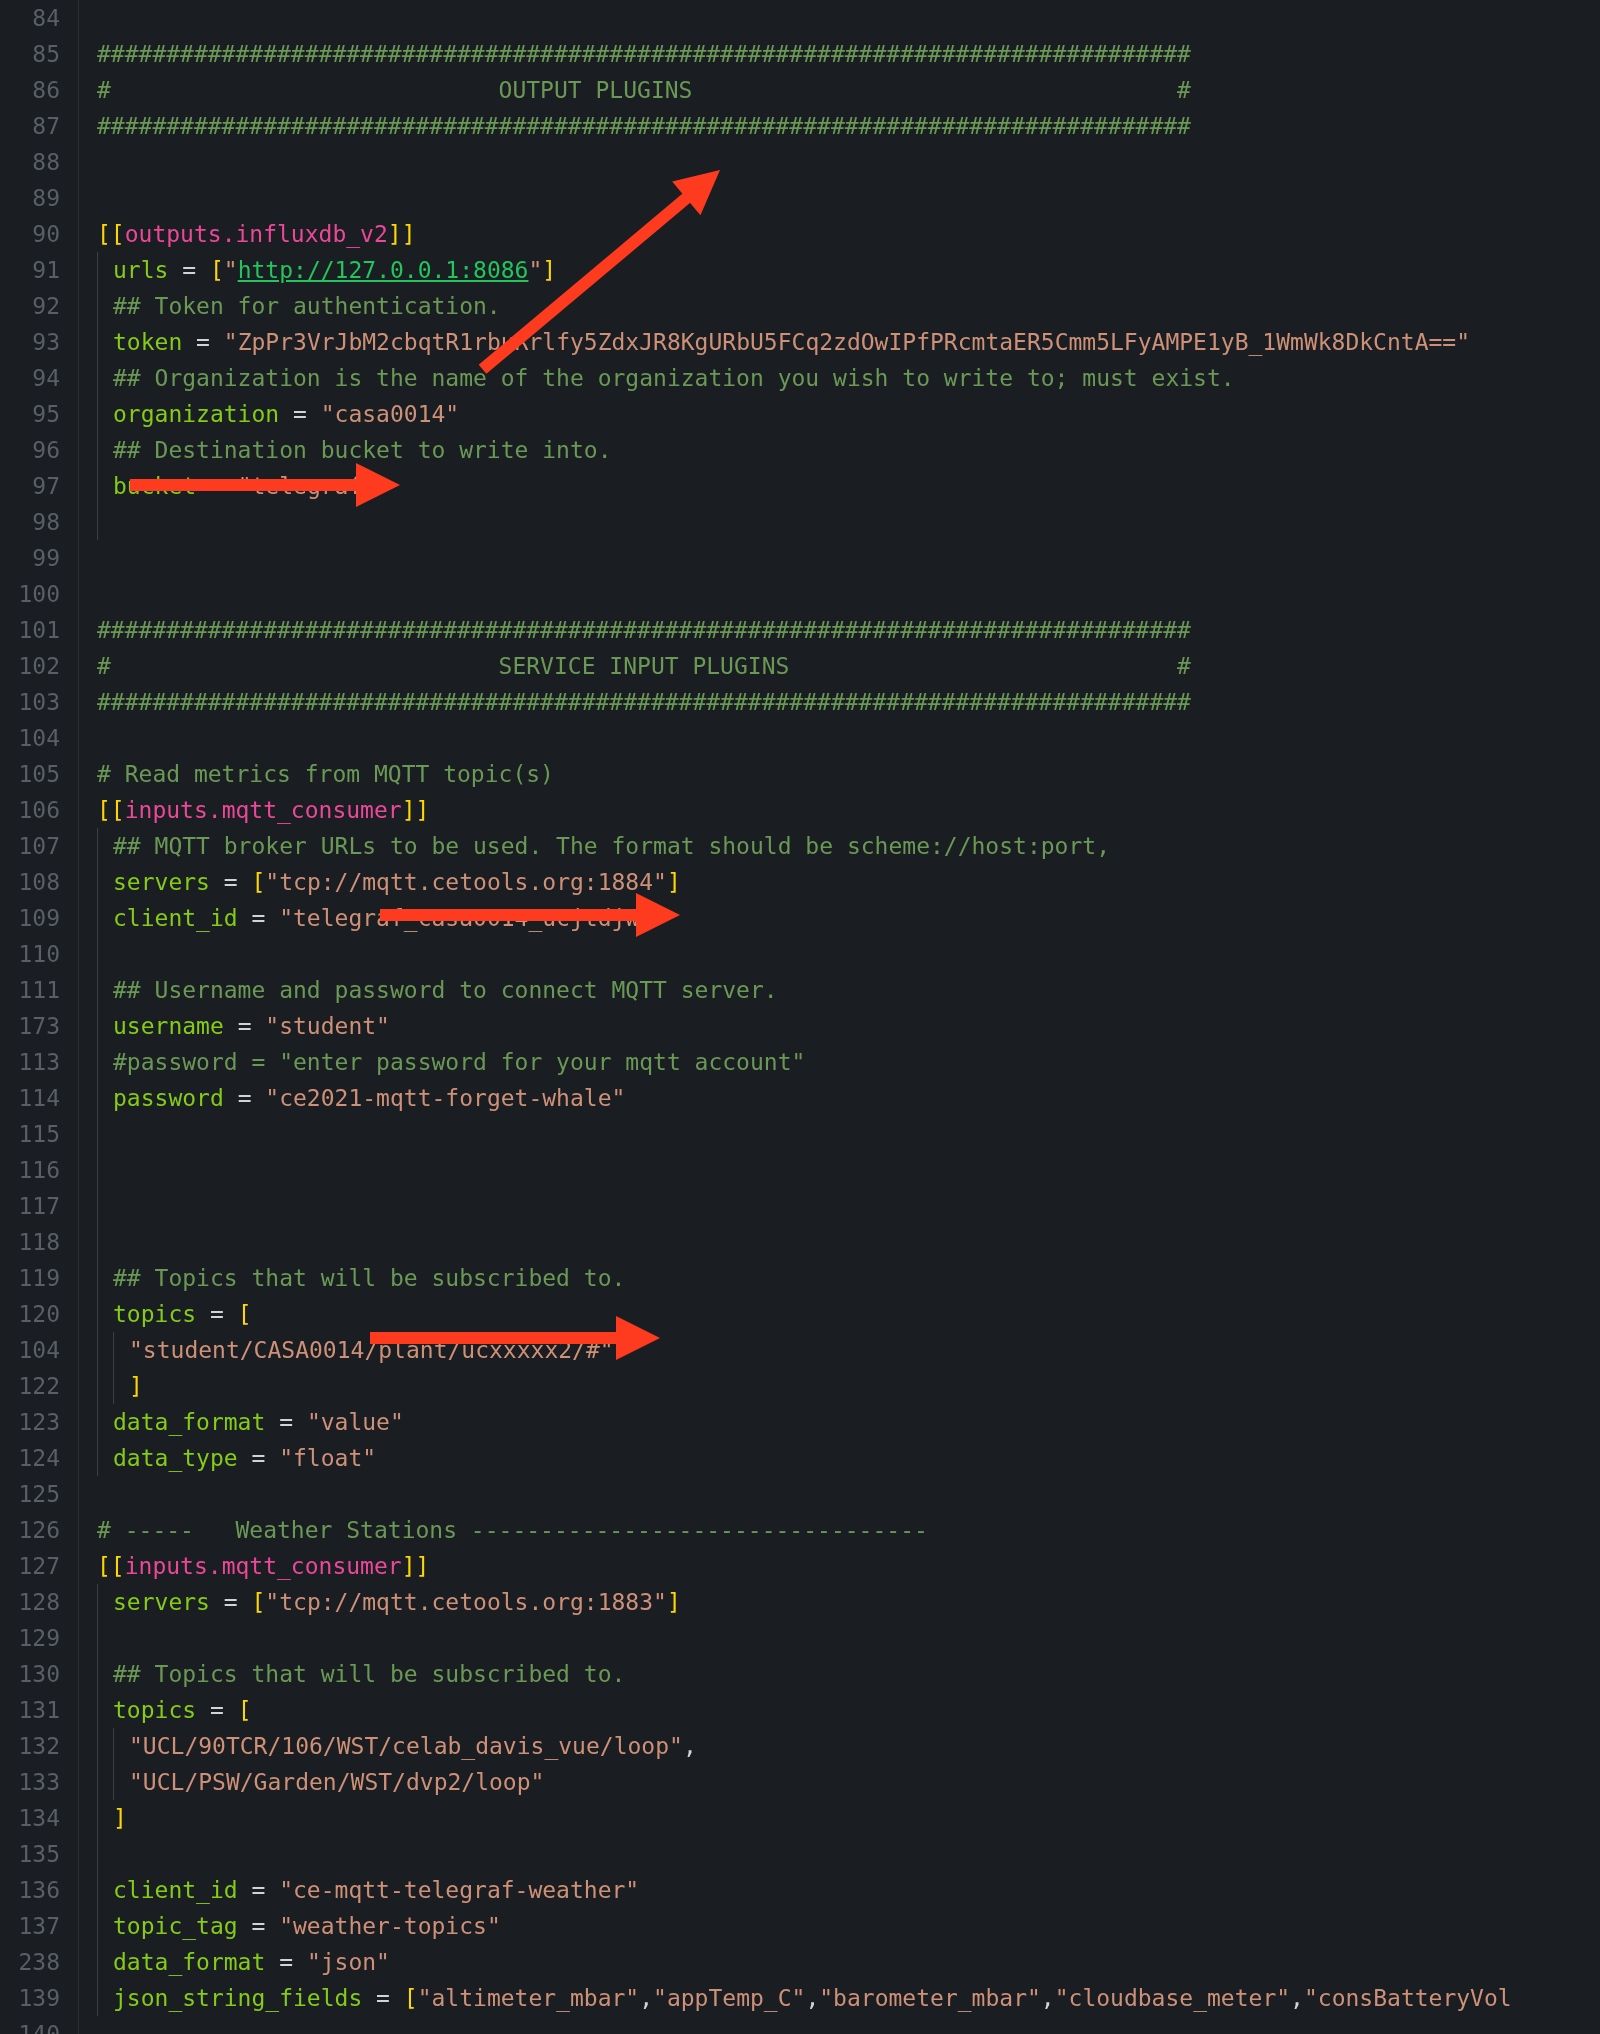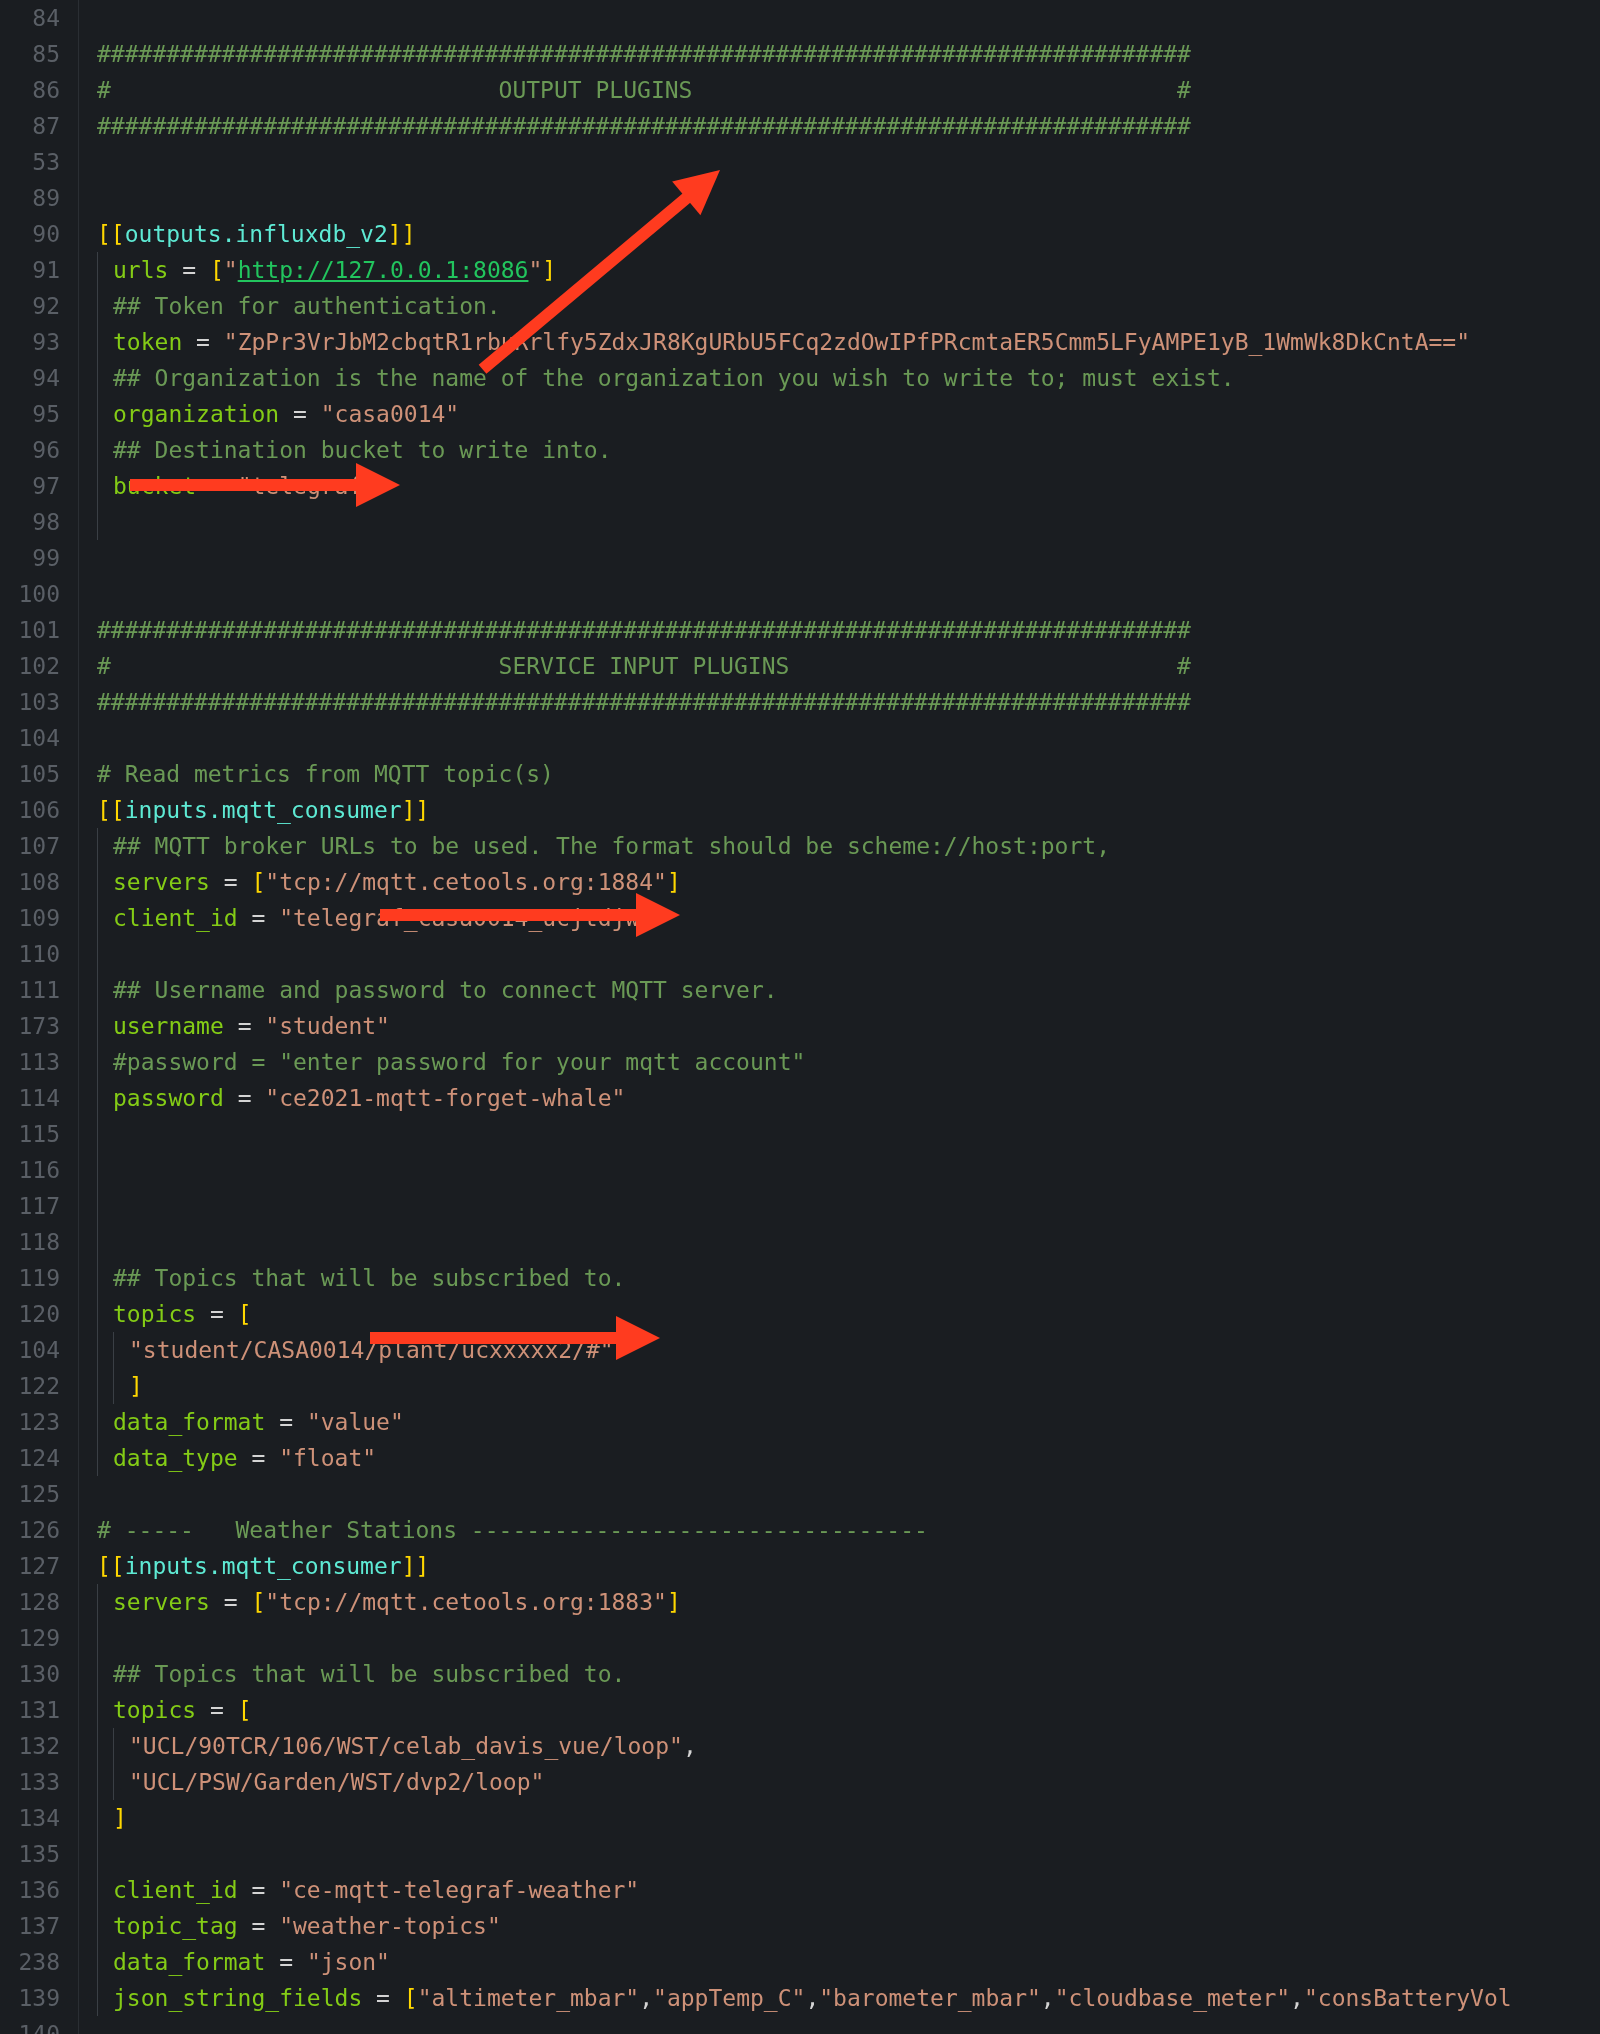--- a/index.html
+++ b/index.html
@@ -35,21 +35,21 @@
     border-left: 1px solid #2a2e33;
     white-space: pre;
     overflow: hidden;
   }
   .code .line { height: 36px; display: flex; align-items: center; }
   .comment { color: #6a9955; }
   .key     { color: #84cc16; }
   .punct   { color: #d4d4d4; }
   .brkt    { color: #ffd700; }
   .string  { color: #ce9178; }
-  .section { color: #5eead4; }
+  .section { color: #ec4899; }
   .link    { color: #22c55e; text-decoration: underline; }
   .indent-guide {
     display: inline-block;
     width: 1px;
     height: 36px;
     background: #3a3f45;
     margin-right: 15px;
     vertical-align: top;
   }
 
@@ -61,21 +61,21 @@
 </style>
 </head>
 <body>
 
 <div class="editor">
   <div class="gutter" id="gutter">
       <div>84</div>
       <div>85</div>
       <div>86</div>
       <div>87</div>
-      <div>53</div>
+      <div>88</div>
       <div>89</div>
       <div>90</div>
       <div>91</div>
       <div>92</div>
       <div>93</div>
       <div>94</div>
       <div>95</div>
       <div>96</div>
       <div>97</div>
       <div>98</div>

